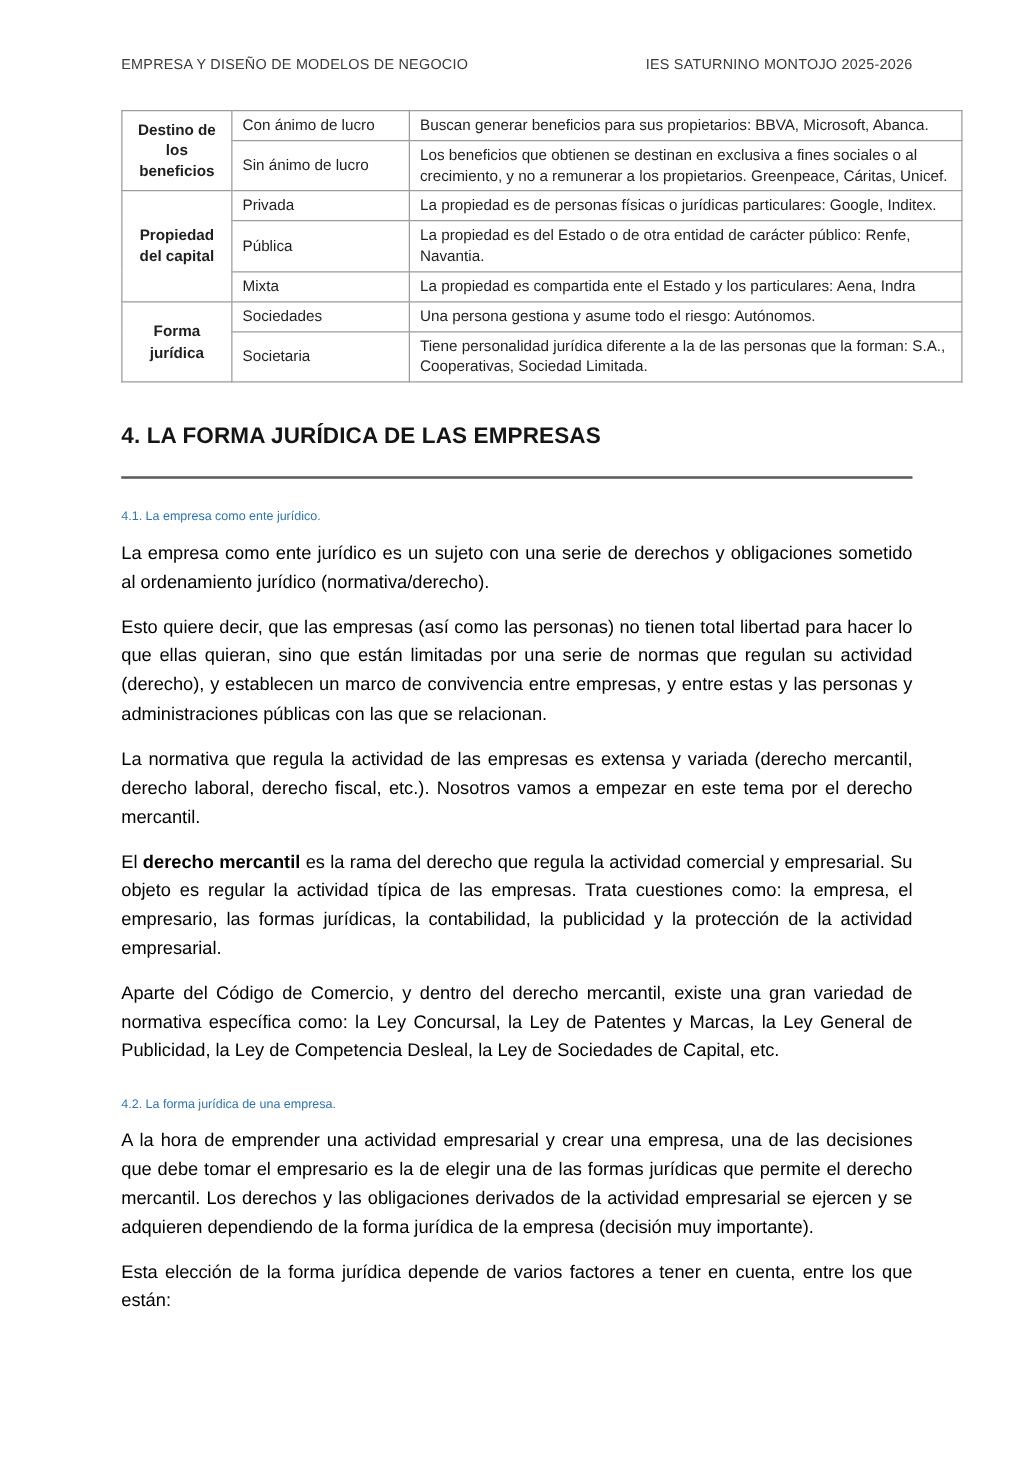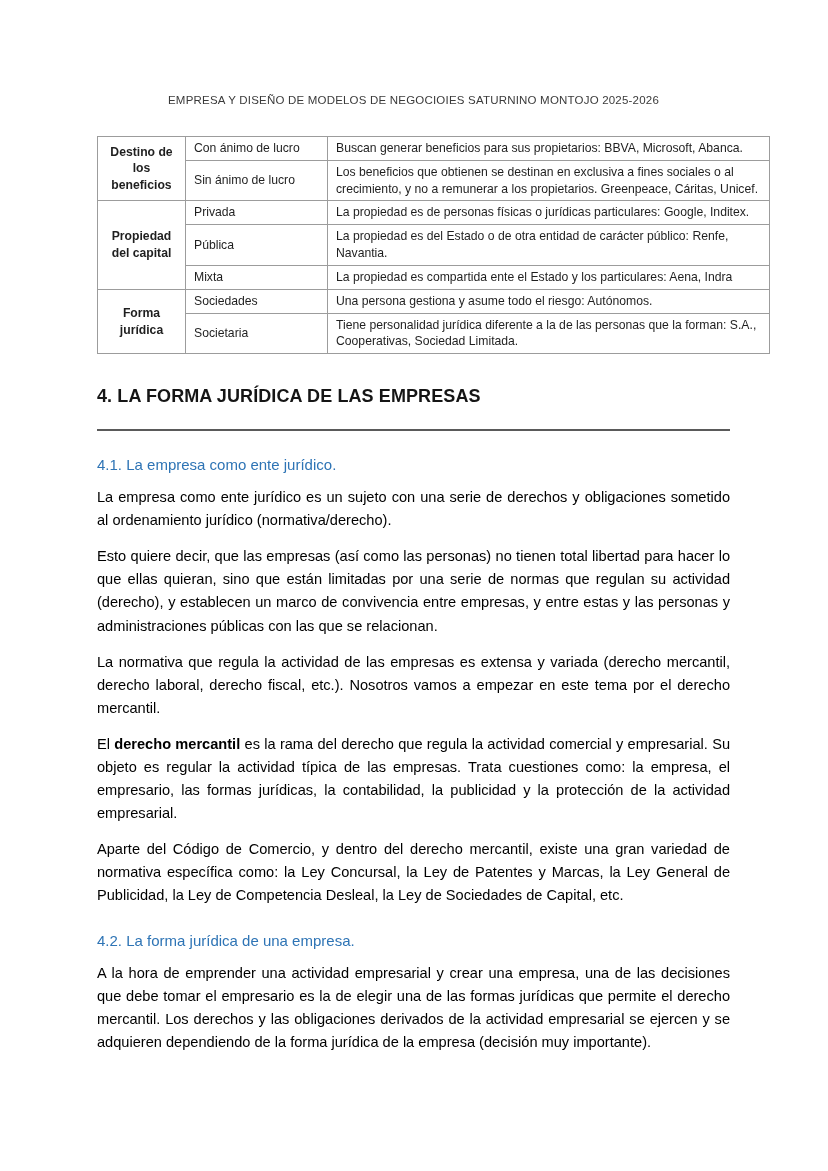--- a/index.html
+++ b/index.html
@@ -14,26 +14,25 @@
     .page {
       width: 828px;
       min-height: 1171px;
       padding: 46px 59px 40px 97px;
       background: #ffffff;
     }
     
     .doc-header {
       width: 633px;
       display: flex;
-      justify-content: center;
+      justify-content: space-between;
       align-items: baseline;
       font-size: 11.5px;
       color: #3a3a3a;
       letter-spacing: 0.2px;
-      margin-top: 48px;
     }
     
     table.classification {
       border-collapse: collapse;
       width: 672px;
       margin-top: 30px;
       font-size: 12.2px;
       color: #1f1f1f;
       table-layout: fixed;
     }
@@ -58,21 +57,21 @@
       font-weight: 700;
       color: #151515;
       letter-spacing: 0.1px;
       padding-bottom: 22px;
       border-bottom: 2px solid #5a5a5a;
     }
     
     h2.subsection {
       margin-top: 25px;
       width: 633px;
-      font-size: 15px;
+      font-size: 10px;
       font-weight: 400;
       color: #2e74b5;
     }
     
     p.body-par {
       width: 633px;
       margin-top: 13px;
       font-size: 14.6px;
       line-height: 1.58;
       text-align: justify;
@@ -137,14 +136,15 @@
 
   <p class="body-par"><span>La empresa como ente jurídico es un sujeto con una serie de derechos y obligaciones sometido al ordenamiento jurídico (normativa/derecho).</span></p>
   <p class="body-par"><span>Esto quiere decir, que las empresas (así como las personas) no tienen total libertad para hacer lo que ellas quieran, sino que están limitadas por una serie de normas que regulan su actividad (derecho), y establecen un marco de convivencia entre empresas, y entre estas y las personas y administraciones públicas con las que se relacionan.</span></p>
   <p class="body-par"><span>La normativa que regula la actividad de las empresas es extensa y variada (derecho mercantil, derecho laboral, derecho fiscal, etc.). Nosotros vamos a empezar en este tema por el derecho mercantil.</span></p>
   <p class="body-par"><span>El </span><b>derecho mercantil</b><span> es la rama del derecho que regula la actividad comercial y empresarial. Su objeto es regular la actividad típica de las empresas. Trata cuestiones como: la empresa, el empresario, las formas jurídicas, la contabilidad, la publicidad y la protección de la actividad empresarial.</span></p>
   <p class="body-par"><span>Aparte del Código de Comercio, y dentro del derecho mercantil, existe una gran variedad de normativa específica como: la Ley Concursal, la Ley de Patentes y Marcas, la Ley General de Publicidad, la Ley de Competencia Desleal, la Ley de Sociedades de Capital, etc.</span></p>
 
   <h2 class="subsection">4.2. La forma jurídica de una empresa.</h2>
 
   <p class="body-par"><span>A la hora de emprender una actividad empresarial y crear una empresa, una de las decisiones que debe tomar el empresario es la de elegir una de las formas jurídicas que permite el derecho mercantil. Los derechos y las obligaciones derivados de la actividad empresarial se ejercen y se adquieren dependiendo de la forma jurídica de la empresa (decisión muy importante).</span></p>
+  <p class="body-par"><span>Esta elección de la forma jurídica depende de varios factores a tener en cuenta, entre los que están:</span></p>
 
 </div>
 
 </body></html>

